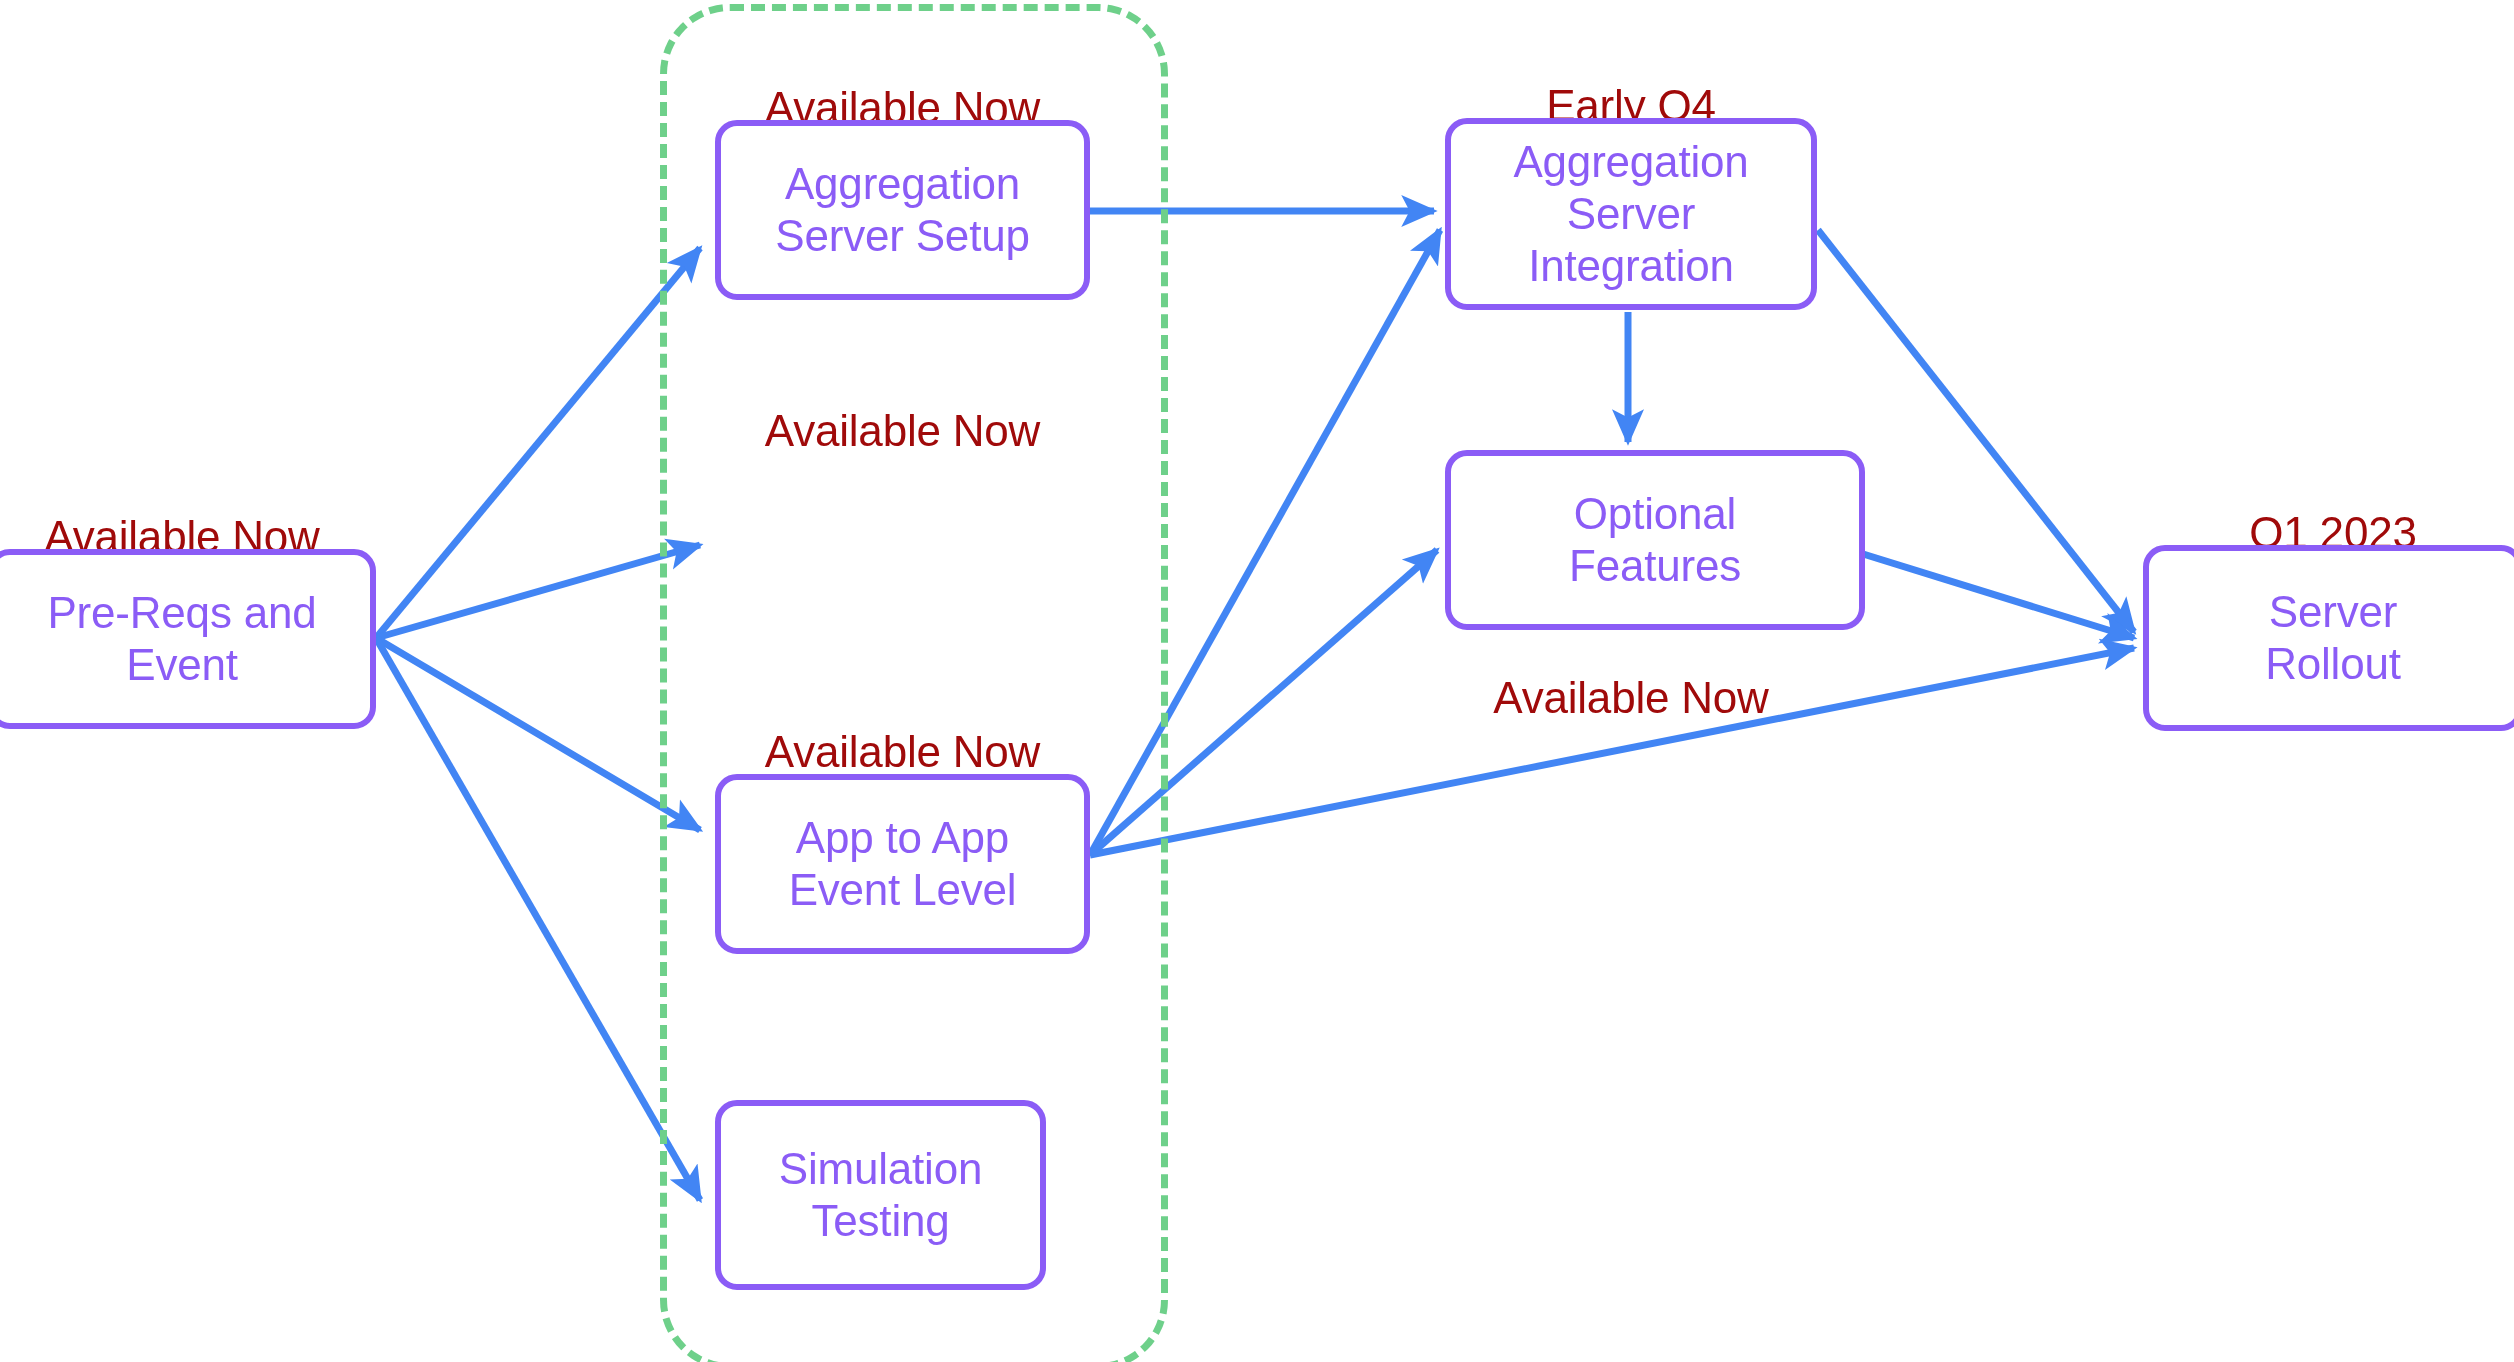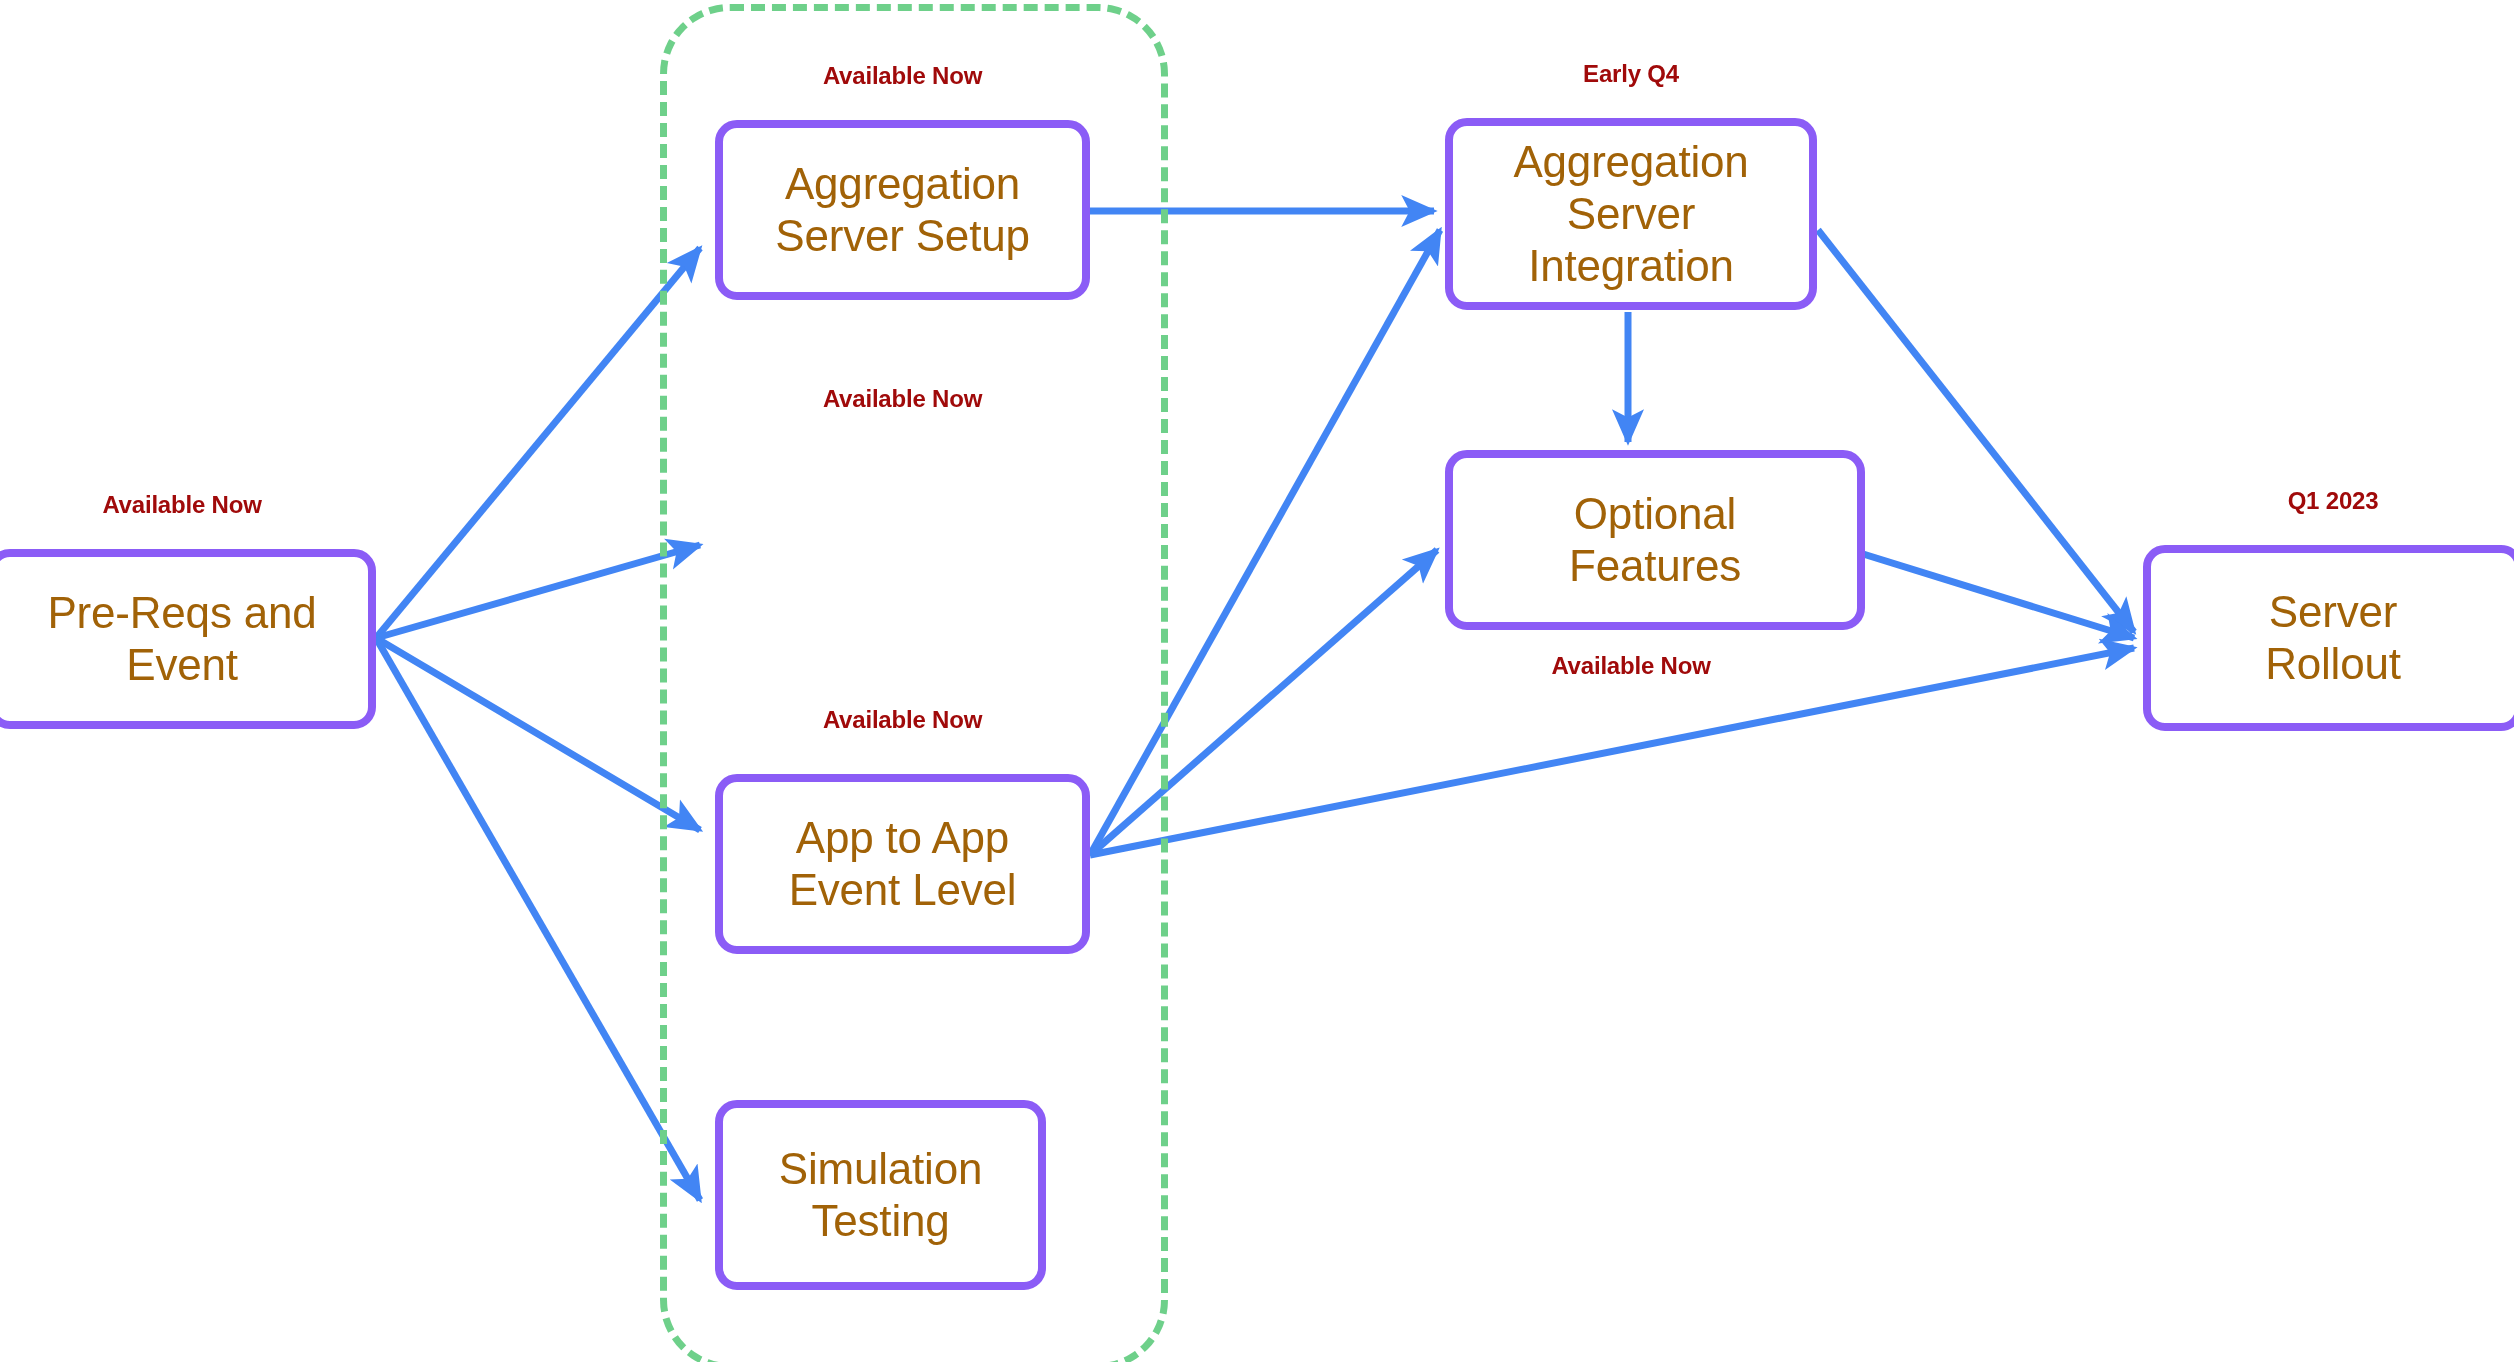--- a/index.html
+++ b/index.html
@@ -28,44 +28,45 @@
     position: absolute;
     box-sizing: border-box;
     border: 7px dashed #6ed08a;
     border-radius: 70px;
     background: transparent;
     pointer-events: none;
   }
   .node {
     position: absolute;
     box-sizing: border-box;
-    border: 8px solid #8b5cf6;
+    border: 6px solid #8b5cf6;
     border-radius: 22px;
     background: #ffffff;
     display: flex;
     align-items: center;
     justify-content: center;
     text-align: center;
-    color: #a16207;
+    color: #8b5cf6;
     line-height: 1.18;
     letter-spacing: -0.2px;
   }
   .node-label {
     display: block;
     white-space: pre-line;
     padding: 0 10px;
   }
   .tag {
     position: absolute;
     color: #a00a0a;
-    font-weight: bold;
-    font-size: 24px;
+    font-weight: normal;
+    font-size: 44px;
     letter-spacing: -0.2px;
     white-space: nowrap;
     text-align: center;
+    margin-top: 21px;
   }
 </style>
 </head>
 <body>
 
 <div id="canvas">
 
   <svg id="edges" viewBox="0 0 2514 1362" xmlns="http://www.w3.org/2000/svg">
     <defs>
       <marker id="arrow" viewBox="0 0 10 10" refX="9" refY="5" markerWidth="5.2" markerHeight="5.2" orient="auto-start-reverse">

